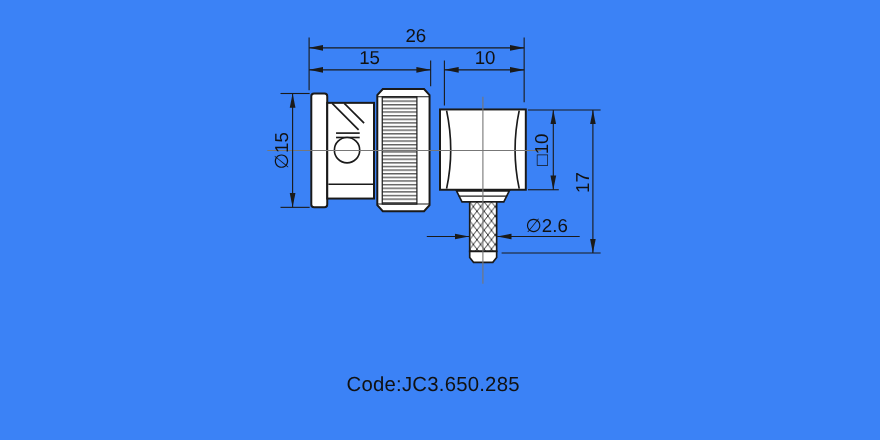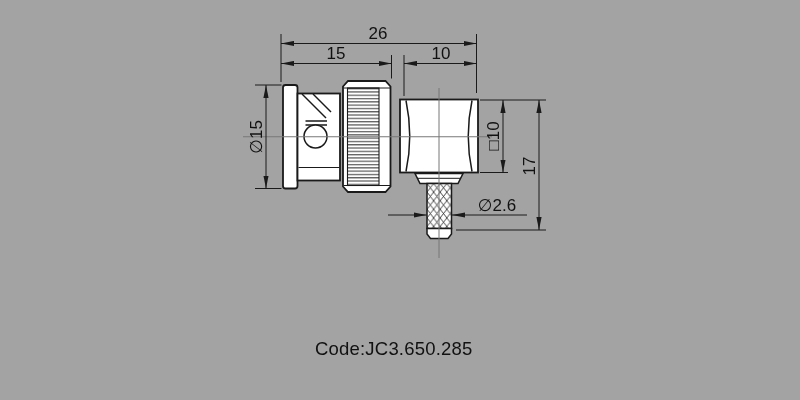--- a/index.html
+++ b/index.html
@@ -1,17 +1,17 @@
 <!DOCTYPE html>
 <html><head>
 <meta charset="utf-8">
 <style>
   html,body{margin:0;padding:0;background:#fff;}
   .canvas{
-    position:relative;width:800px;height:400px;background:#a3a3a3;overflow:hidden;
+    position:relative;width:800px;height:400px;background:#3b82f6;overflow:hidden;
     font-family:"Liberation Sans","DejaVu Sans",sans-serif;
   }
   .canvas svg{position:absolute;left:0;top:0;}
   svg text{
     font-family:"Liberation Sans","DejaVu Sans",sans-serif;
     font-size:17px;fill:#111;stroke:none;
   }
   .notes{
     position:absolute;left:315px;top:286px;
     font-size:18.5px;line-height:25px;color:#111;

